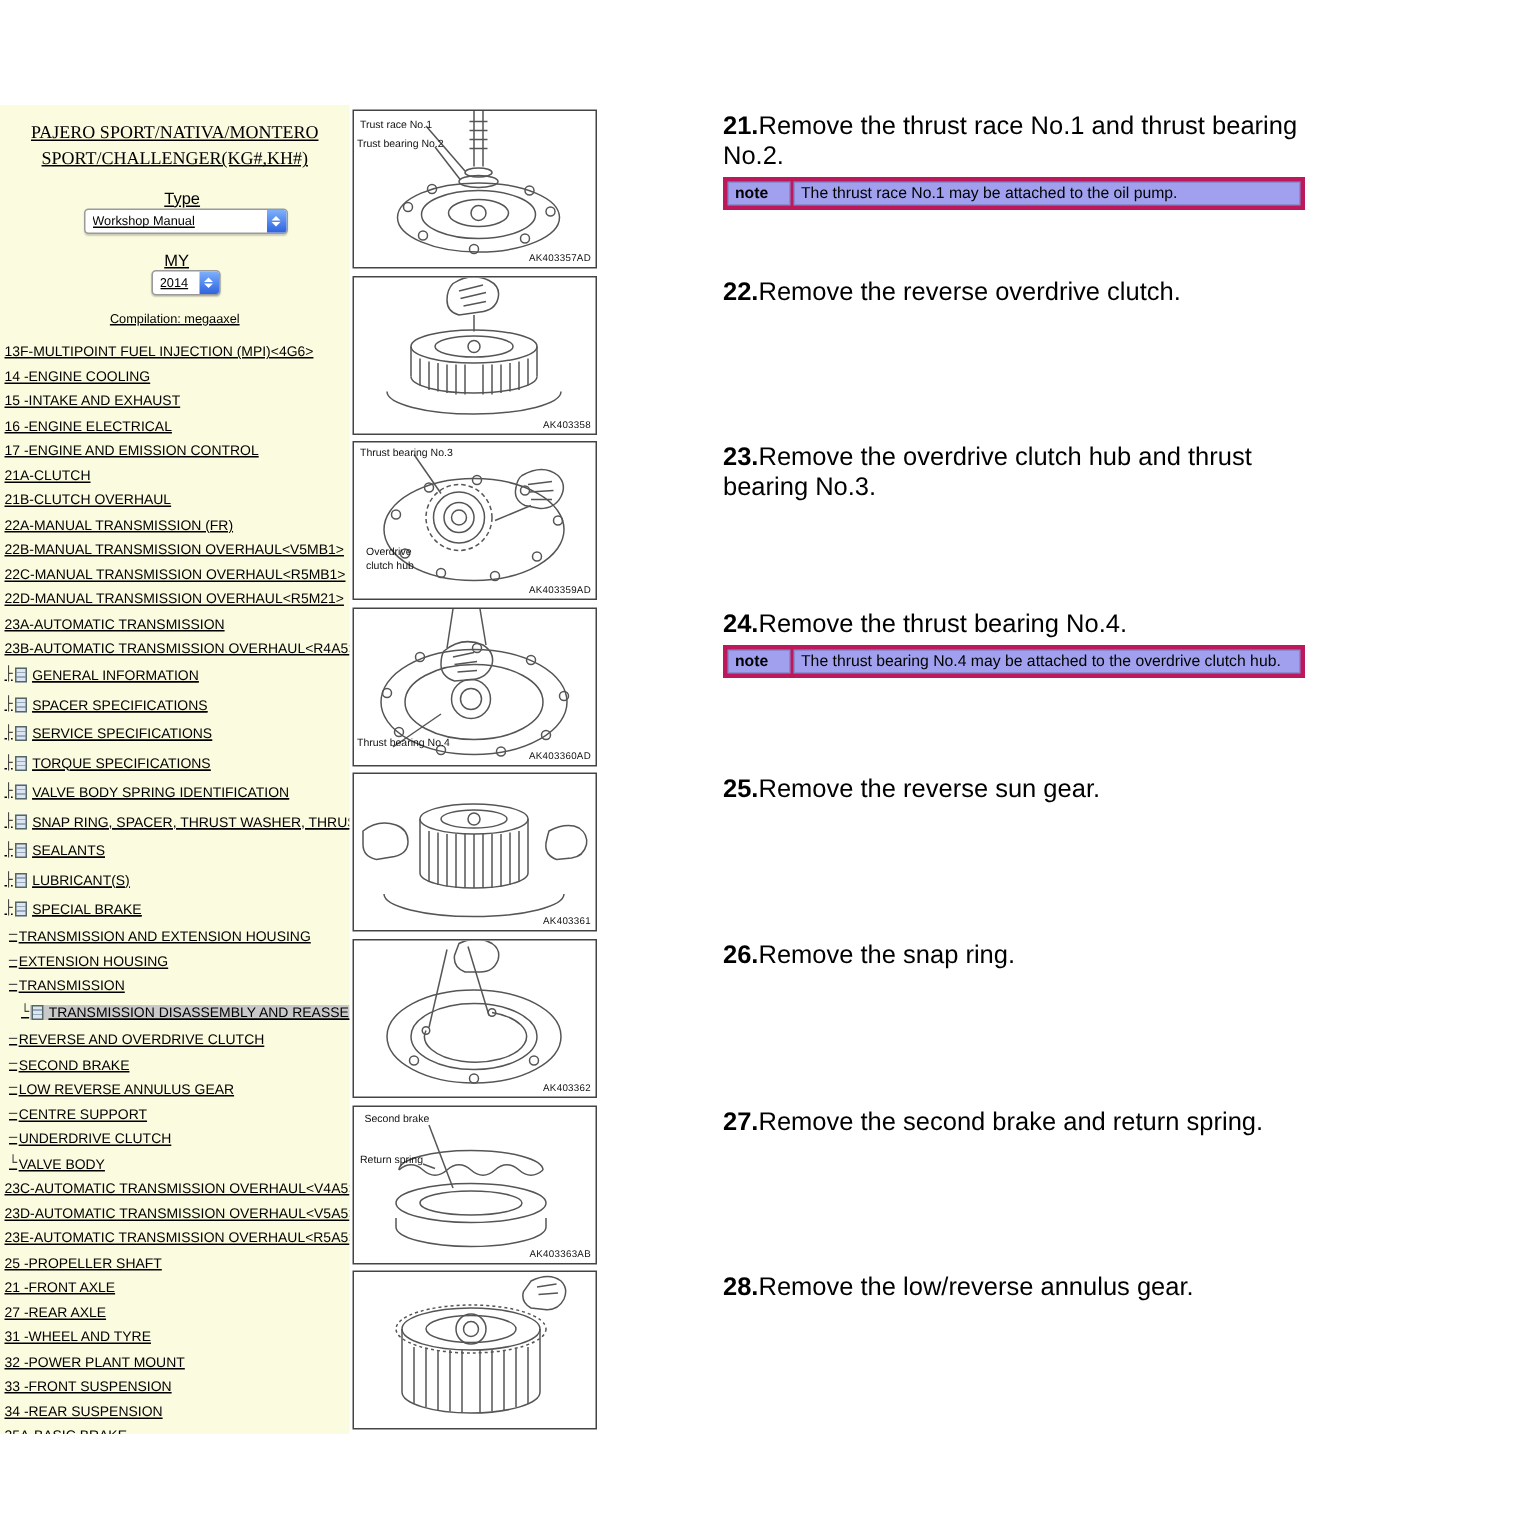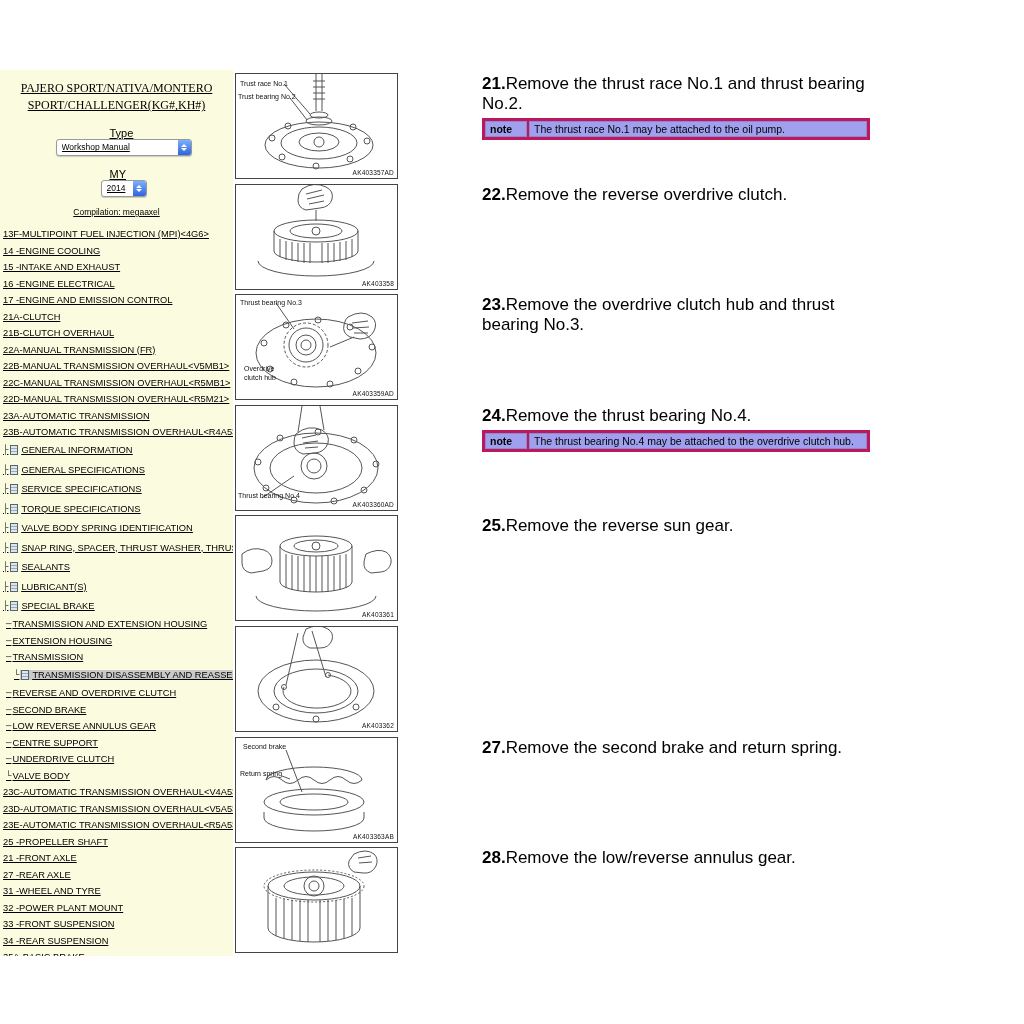--- a/index.html
+++ b/index.html
@@ -151,21 +151,21 @@
           <span class="tree">├</span>
           <span class="nav-content">
             <span class="doc-icon"></span>
             <span class="label">GENERAL INFORMATION</span>
           </span>
         </div>
         <div class="nav-item nav-doc">
           <span class="tree">├</span>
           <span class="nav-content">
             <span class="doc-icon"></span>
-            <span class="label">GENERAL SPECIFICATIONS</span>
+            <span class="label">SPACER SPECIFICATIONS</span>
           </span>
         </div>
         <div class="nav-item nav-doc">
           <span class="tree">├</span>
           <span class="nav-content">
             <span class="doc-icon"></span>
             <span class="label">SERVICE SPECIFICATIONS</span>
           </span>
         </div>
         <div class="nav-item nav-doc">
@@ -529,20 +529,23 @@
 <line x1="62" y1="6" x2="50" y2="58"></line>
                 <line x1="76" y1="4" x2="90" y2="50"></line>
 <path d="M70 2 q12 -6 22 0 q6 4 4 11 q-3 8 -12 8 l-10 0 q-8 -3 -7 -11 z"></path>
 <circle cx="40" cy="80" r="3"></circle>
                 <circle cx="80" cy="92" r="3"></circle>
                 <circle cx="120" cy="80" r="3"></circle>
 </g>
             </svg>
             <span class="fig-code">AK403362</span>
           </div>
+          <div class="step-col">
+            <div class="step-line"><span class="step-num">26.</span><span class="step-text">Remove the snap ring.</span></div>
+          </div>
         </div>
         <div class="row">
           <div class="figure-box">
             <svg viewBox="0 0 161 104">
               <g stroke="#555" fill="none" stroke-width="1">
 <path d="M30 42 a48 13 0 0 1 96 0"></path>
 <path d="M30 42 q8 -7 16 0 q8 7 16 0 q8 -7 16 0 q8 7 16 0 q8 -7 16 0 q8 7 16 0"></path>
 <ellipse cx="78" cy="64" rx="50" ry="13"></ellipse>
                 <ellipse cx="78" cy="64" rx="34" ry="8"></ellipse>
 <path d="M28 80 a50 13 0 0 0 100 0"></path>

